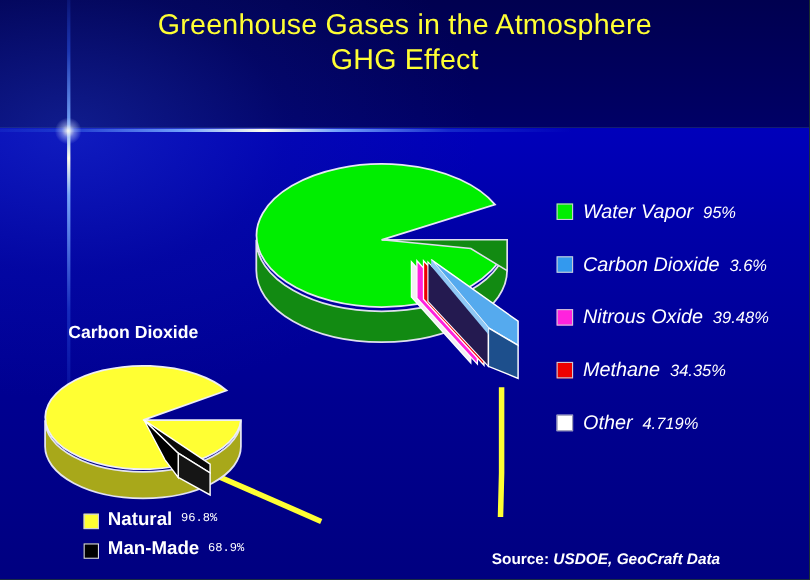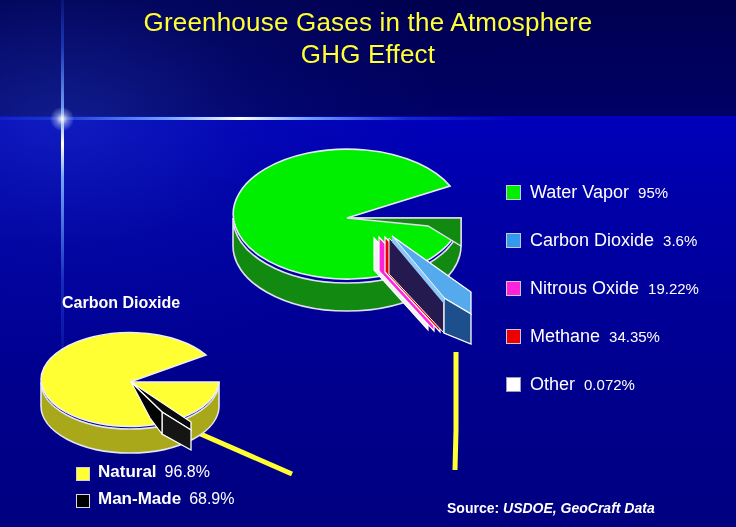--- a/index.html
+++ b/index.html
@@ -61,20 +61,21 @@
     font-size: 26px;
     line-height: 32px;
     letter-spacing: 0.2px;
     white-space: pre-line;
   }
   
   .legend { position: absolute; left: 506px; top: 182px; width: 228px; }
   .legend-row {
     display: flex; align-items: baseline;
     height: 48px;
+    font-style: italic;
   }
   .swatch {
     width: 15px; height: 15px;
     border: 1px solid #c8c8d8;
     flex: 0 0 auto;
     position: relative; top: 2px;
   }
   .lg-label {
     color: #ffffff; font-size: 18px; margin-left: 9px; white-space: nowrap;
   }
@@ -91,21 +92,21 @@
   .co2-title {
     position: absolute; left: 62px; top: 294px;
     color: #ffffff; font-size: 16px; font-weight: bold;
     white-space: nowrap;
   }
   
   .co2-legend { position: absolute; left: 76px; top: 458px; width: 230px; }
   .co2-row { display: flex; align-items: center; height: 27px; }
   .co2-sw { width: 14px; height: 14px; border: 1px solid #d0d0e0; flex: 0 0 auto; position: relative; top: 2px; }
   .co2-label { color: #ffffff; font-size: 17px; font-weight: bold; margin-left: 8px; white-space: nowrap; }
-  .co2-pct { color: #ffffff; font-size: 16px; margin-left: 8px; white-space: nowrap; }
+  .co2-pct { color: #ffffff; font-size: 11px; margin-left: 8px; white-space: nowrap; font-family: Liberation Mono, monospace; }
   
   .callout {
     position: absolute; left: 288px; top: 447px; width: 172px; height: 58px;
     background: #fffff0;
     border: 5px solid #ffff33;
     border-radius: 50%;
     display: flex; align-items: center; justify-content: center;
   }
   .callout-text {
     color: #000000;
@@ -199,31 +200,31 @@
       <span class="lg-pct">95%</span>
     </div>
     <div class="legend-row">
       <span class="swatch" style="background:#3399ee"></span>
       <span class="lg-label">Carbon Dioxide</span>
       <span class="lg-pct">3.6%</span>
     </div>
     <div class="legend-row">
       <span class="swatch" style="background:#ff22dd"></span>
       <span class="lg-label">Nitrous Oxide</span>
-      <span class="lg-pct">19.22%</span>
+      <span class="lg-pct">39.48%</span>
     </div>
     <div class="legend-row">
       <span class="swatch" style="background:#ee0000"></span>
       <span class="lg-label">Methane</span>
       <span class="lg-pct">34.35%</span>
     </div>
     <div class="legend-row">
       <span class="swatch" style="background:#ffffff;border-color:#9a9ab8"></span>
       <span class="lg-label">Other</span>
-      <span class="lg-pct">0.072%</span>
+      <span class="lg-pct">4.719%</span>
     </div>
   </div>
 
   <div class="co2-legend">
     <div class="co2-row">
       <span class="co2-sw" style="background:#ffff33"></span>
       <span class="co2-label">Natural</span>
       <span class="co2-pct">96.8%</span>
     </div>
     <div class="co2-row">

